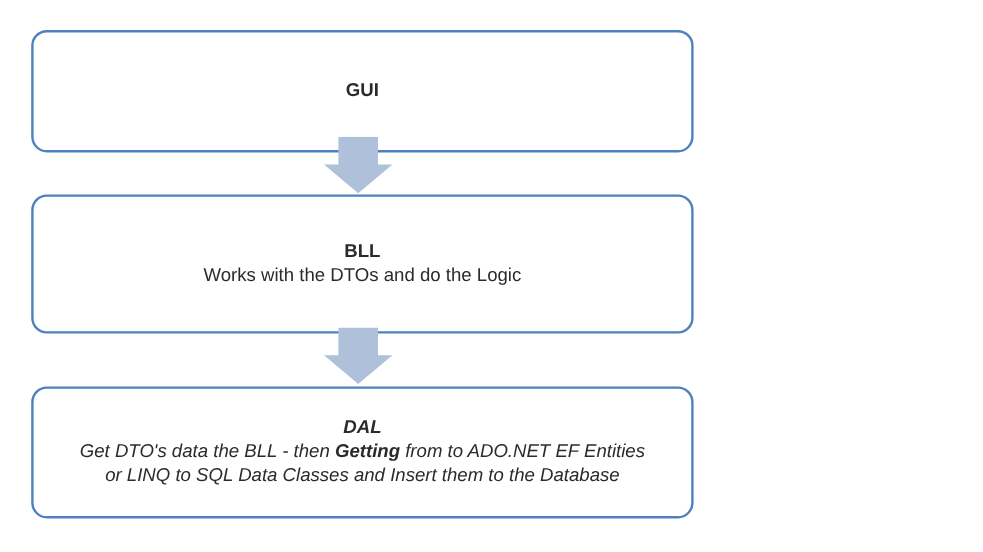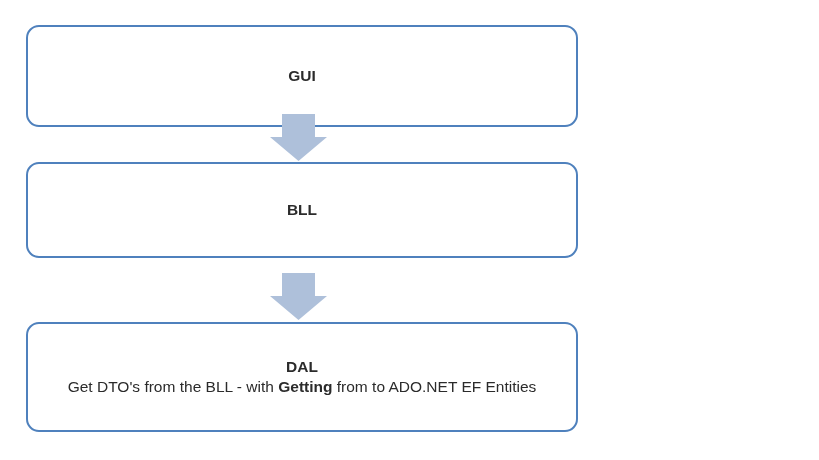--- a/index.html
+++ b/index.html
@@ -26,22 +26,22 @@
     border-radius: 13px;
     display: flex;
     flex-direction: column;
     align-items: center;
     justify-content: center;
     text-align: center;
     font-size: 15.5px;
     line-height: 20px;
   }
   .box-gui { top: 5px;   height: 102px; margin-top: 20px; }
-  .box-bll { top: 162px; height: 96px; }
-  .box-dal { top: 322px; height: 110px; }
+  .box-bll { top: 162px; height: 116px; }
+  .box-dal { top: 322px; height: 110px; font-style: italic; }
   .box-title {
     font-weight: bold;
     white-space: nowrap;
   }
   .box-line {
     white-space: nowrap;
   }
   .bold-inline {
     font-weight: bold;
   }
@@ -65,24 +65,26 @@
   <div class="layer-box box-gui">
     <div class="box-title">GUI</div>
   </div>
 
   <svg class="arrow arrow-1" viewBox="0 0 57 47" xmlns="http://www.w3.org/2000/svg" aria-hidden="true">
     <polygon points="12,0 45,0 45,23 57,23 28.5,47 0,23 12,23"></polygon>
   </svg>
 
   <div class="layer-box box-bll">
     <div class="box-title">BLL</div>
+    <div class="box-line">Works with the DTOs and do the Logic</div>
   </div>
 
   <svg class="arrow arrow-2" viewBox="0 0 57 47" xmlns="http://www.w3.org/2000/svg" aria-hidden="true">
     <polygon points="12,0 45,0 45,23 57,23 28.5,47 0,23 12,23"></polygon>
   </svg>
 
   <div class="layer-box box-dal">
     <div class="box-title">DAL</div>
-    <div class="box-line"><span>Get DTO's from the BLL - with </span><span class="bold-inline">Getting</span><span> from to ADO.NET EF Entities</span></div>
+    <div class="box-line"><span>Get DTO's data the BLL - then </span><span class="bold-inline">Getting</span><span> from to ADO.NET EF Entities</span></div>
+    <div class="box-line">or LINQ to SQL Data Classes and Insert them to the Database</div>
   </div>
 
 </div>
 
 </body></html>

